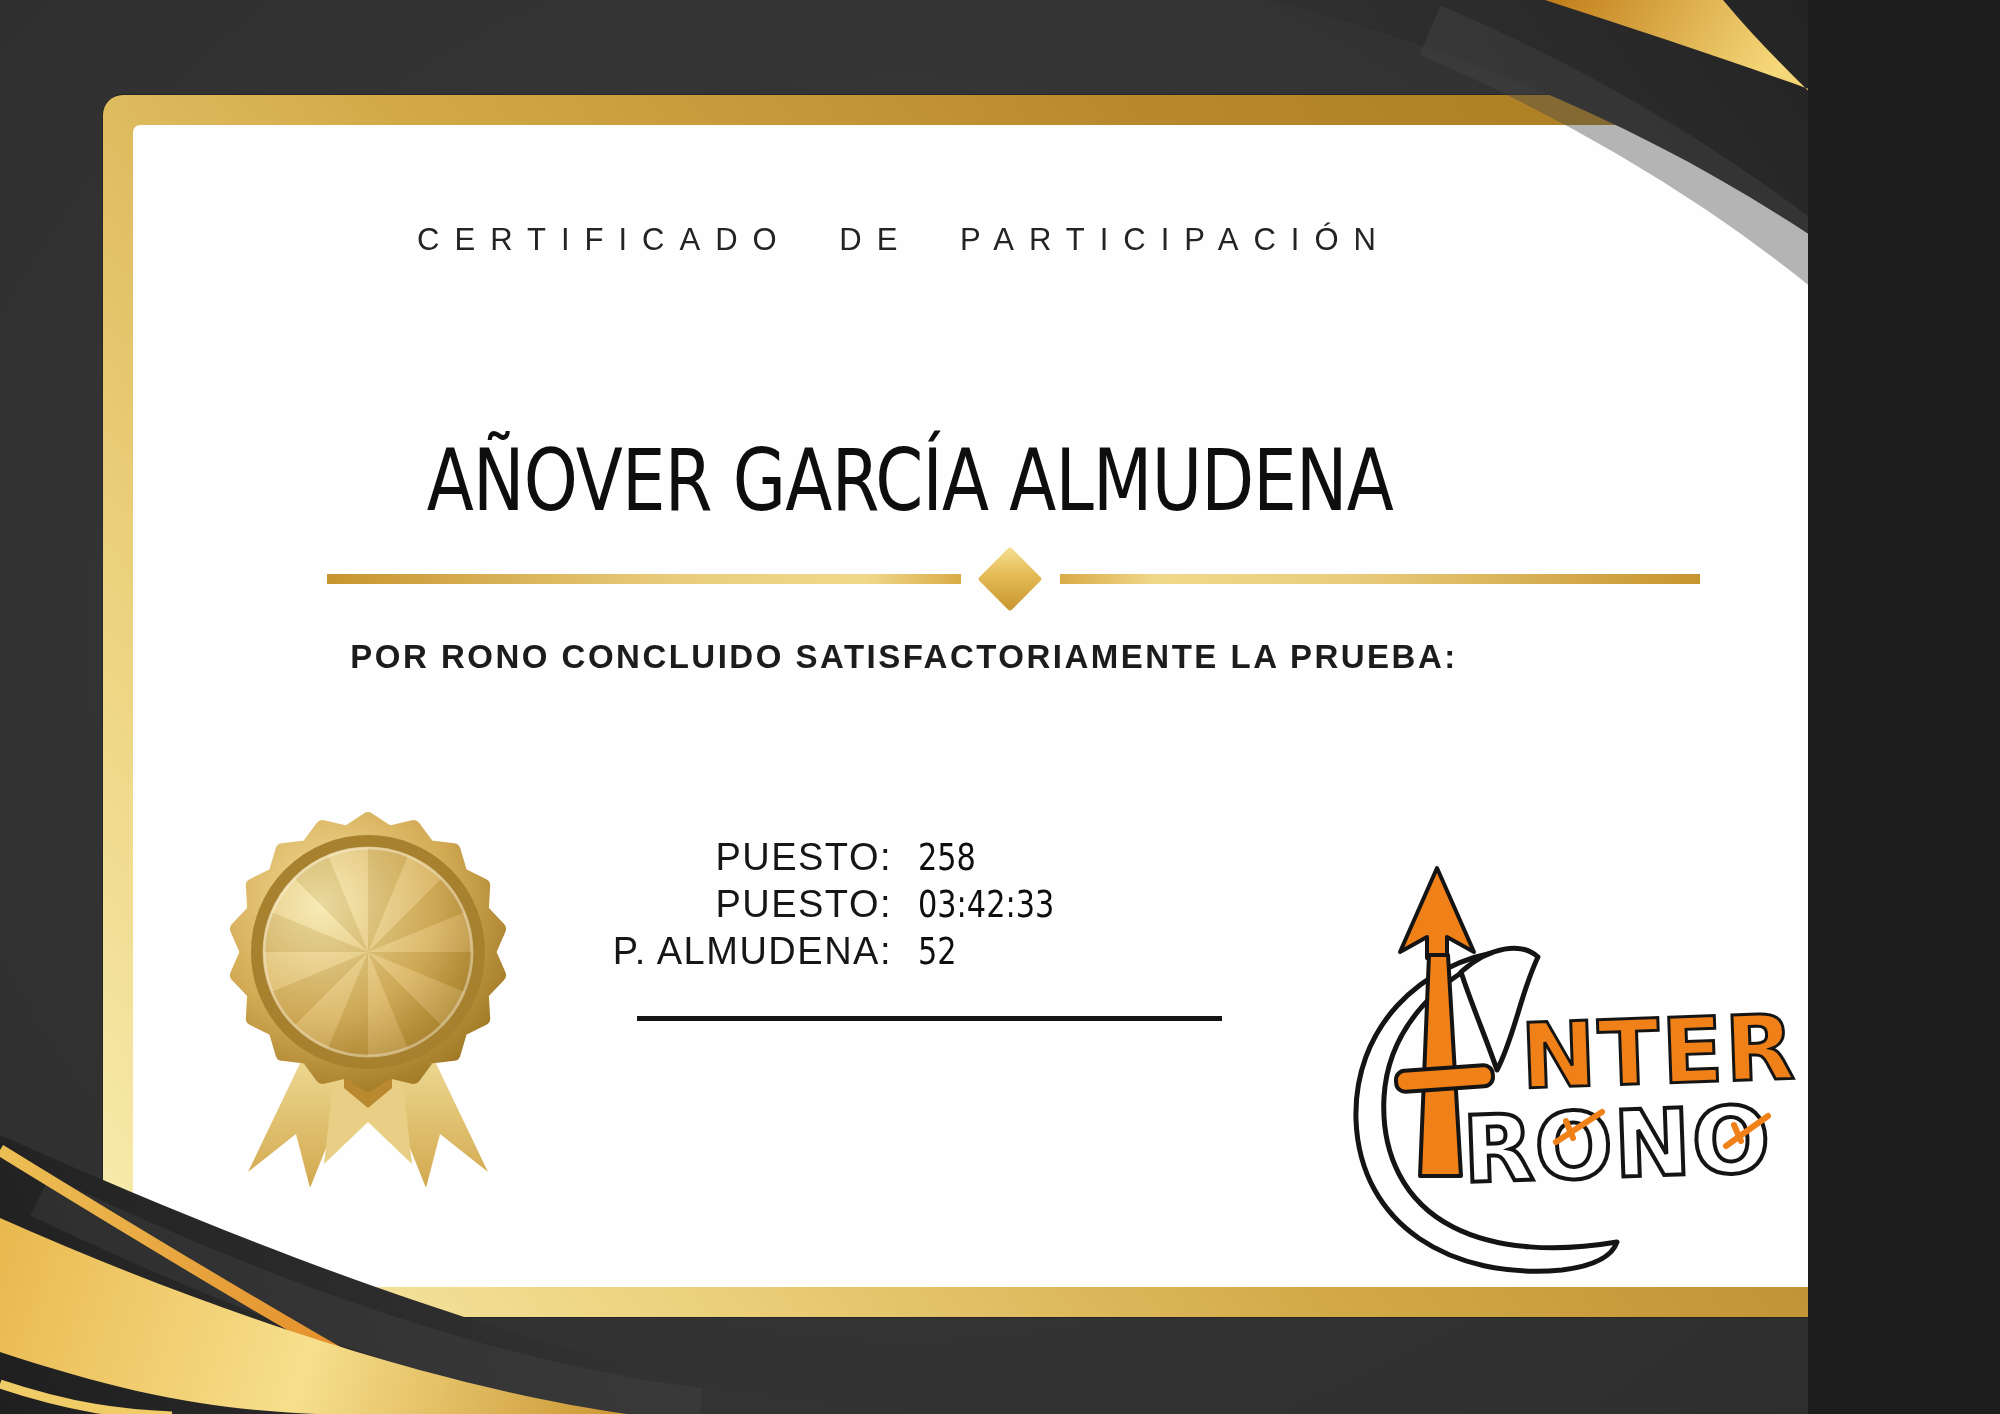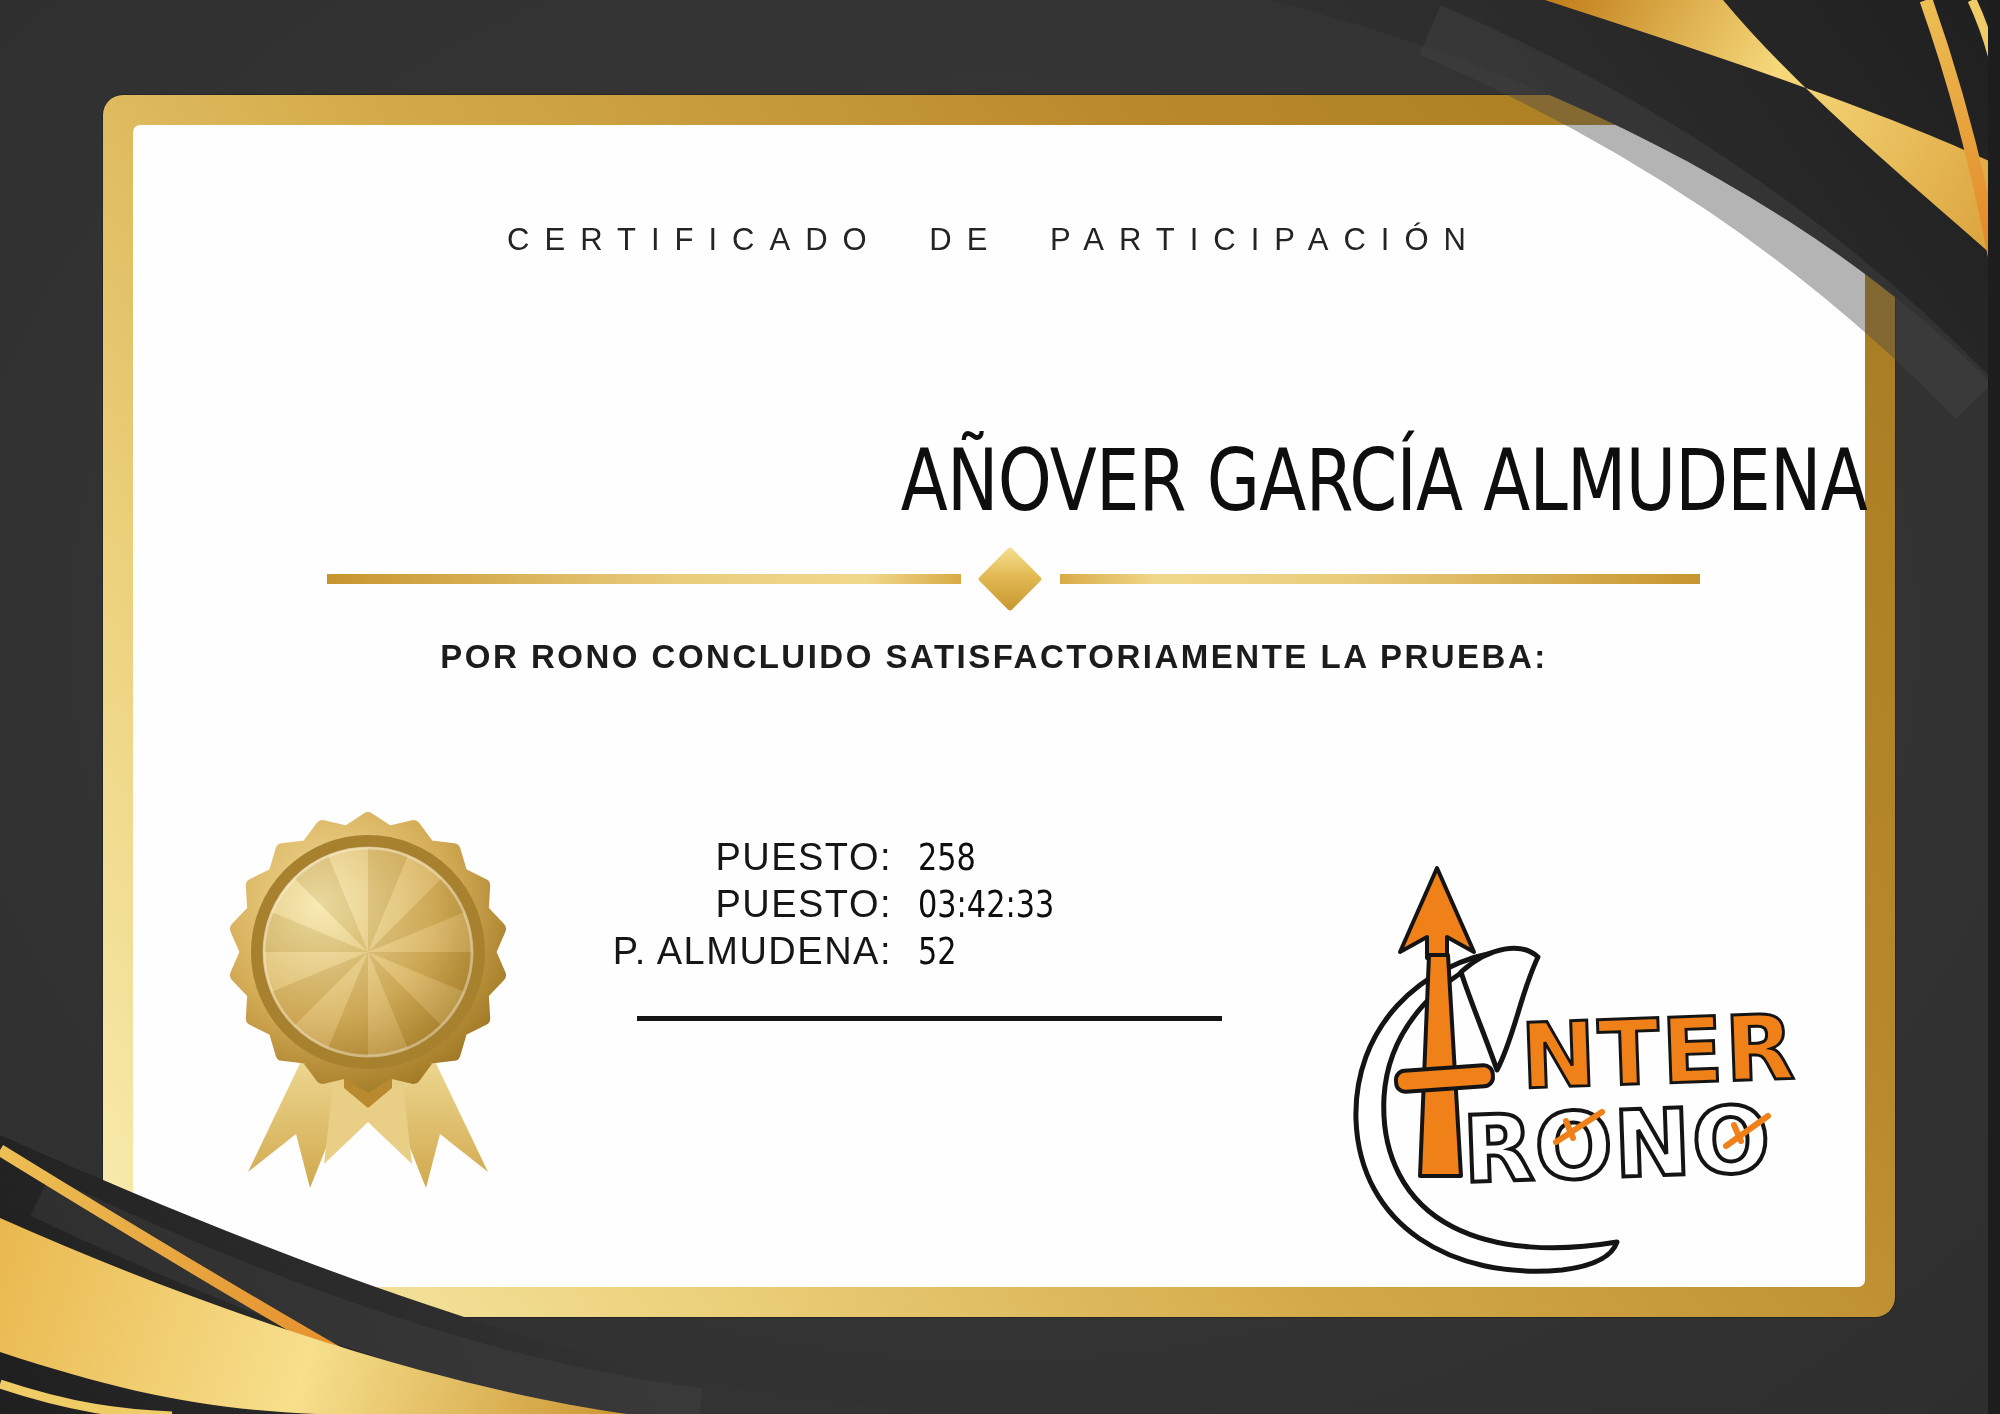--- a/index.html
+++ b/index.html
@@ -1,38 +1,38 @@
 <!DOCTYPE html>
 <html><head>
 <meta charset="utf-8">
 <style>
   html,body{margin:0;padding:0;background:#1d1d1d;}
   .stage{
-    position:relative;width:1988px;height:1414px;overflow:hidden;
+    position:relative;width:1808px;height:1414px;overflow:hidden;
     background:radial-gradient(ellipse at 50% 45%, #3a3a3a 0%, #343434 55%, #2e2e2e 100%);
     font-family:"Liberation Sans", sans-serif;
   }
   
   .frame{
     position:absolute;left:103px;top:95px;width:1792px;height:1222px;
     border-radius:20px;
     background:linear-gradient(52deg,#f9efb4 0%,#ecd17c 22%,#d3a947 45%,#b8892c 72%,#a57a1f 100%);
     box-shadow:0 0 0 1px rgba(0,0,0,.25);
   }
   .sheet{
     position:absolute;left:30px;top:30px;right:30px;bottom:30px;
     background:#fefefe;border-radius:7px;
   }
   
   .title{
     position:absolute;left:0;right:0;top:222px;text-align:center;
     font-size:31px;font-weight:400;color:#242424;
     letter-spacing:15px;word-spacing:24px;
   }
-  .name-wrap{position:absolute;left:0;right:0;top:430px;text-align:right;padding-left:12px;}
+  .name-wrap{position:absolute;left:0;right:0;top:430px;text-align:center;padding-left:12px;}
   .name{
     display:inline-block;font-family:"DejaVu Sans", sans-serif;
     font-size:86px;font-weight:400;color:#0e0e0e;letter-spacing:-1px;
     transform:scaleX(.80);transform-origin:50% 50%;white-space:nowrap;
   }
   .divider{position:absolute;left:0;top:556px;width:2000px;height:60px;}
   .div-seg{position:absolute;top:18px;height:10px;}
   .div-seg.left{left:327px;width:634px;background:linear-gradient(90deg,#c7952f,#e9cd7d 55%,#f0d88a 85%,#d9ab47);}
   .div-seg.right{left:1060px;width:640px;background:linear-gradient(90deg,#d9ab47,#f0d88a 15%,#e9cd7d 45%,#c7952f);}
   .div-diamond{

